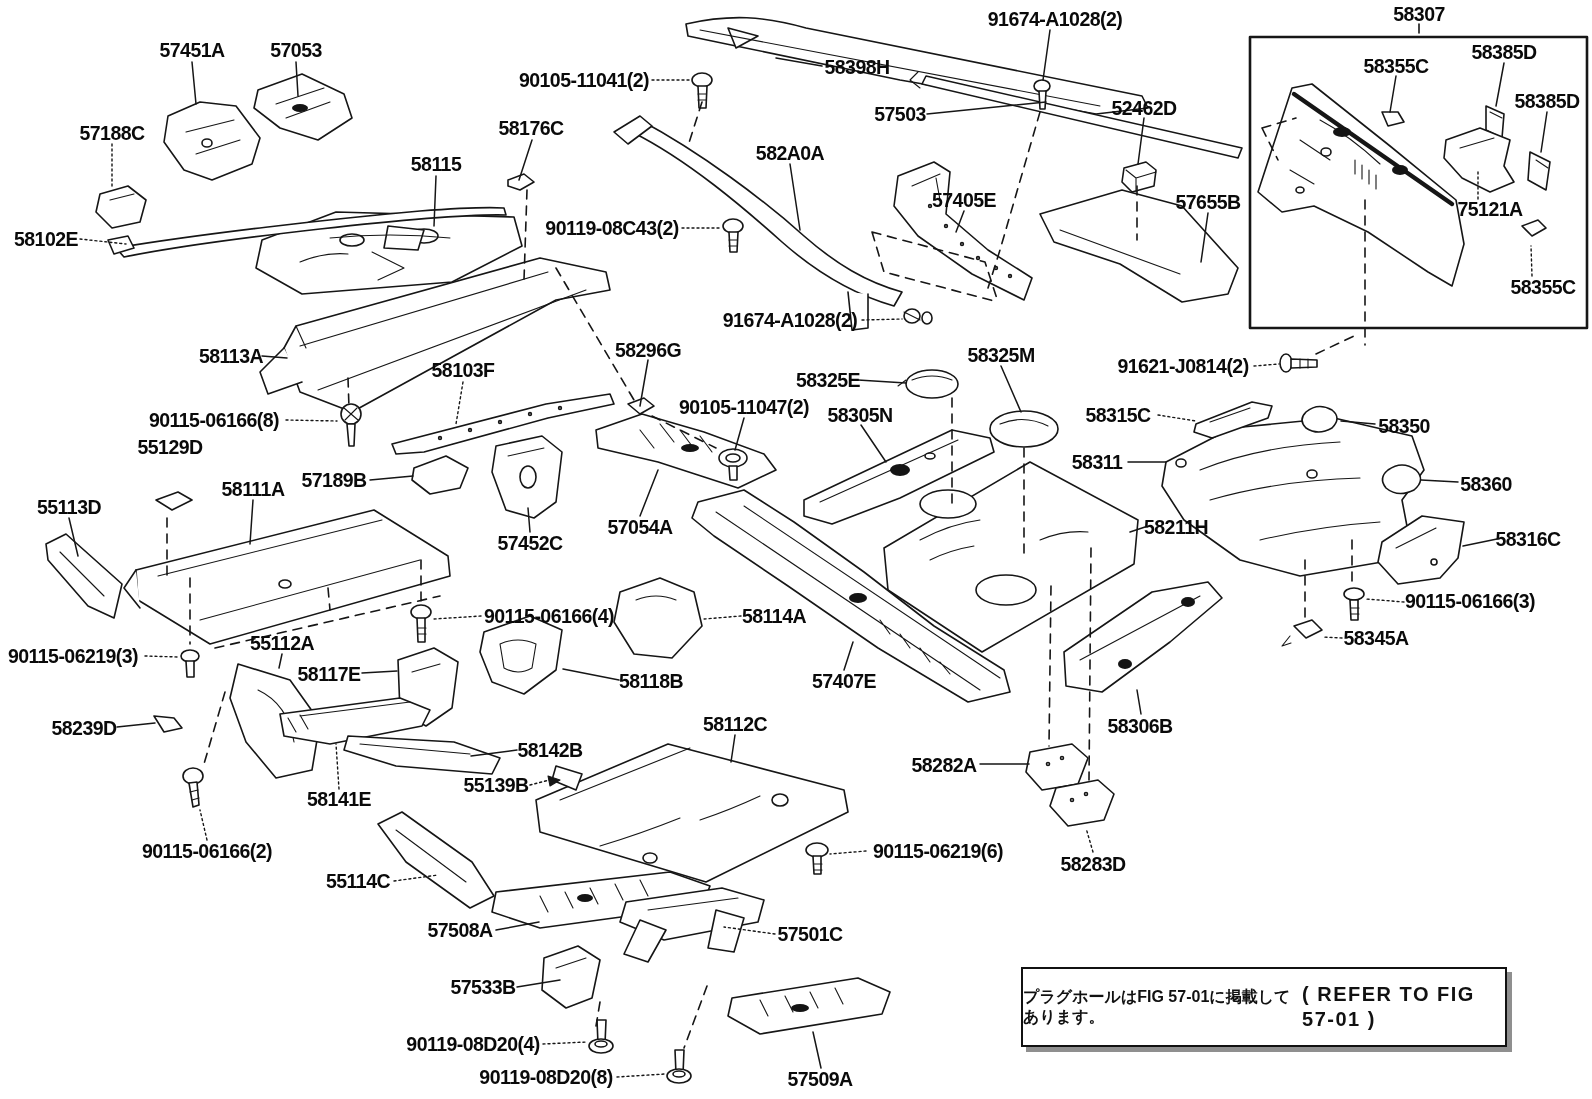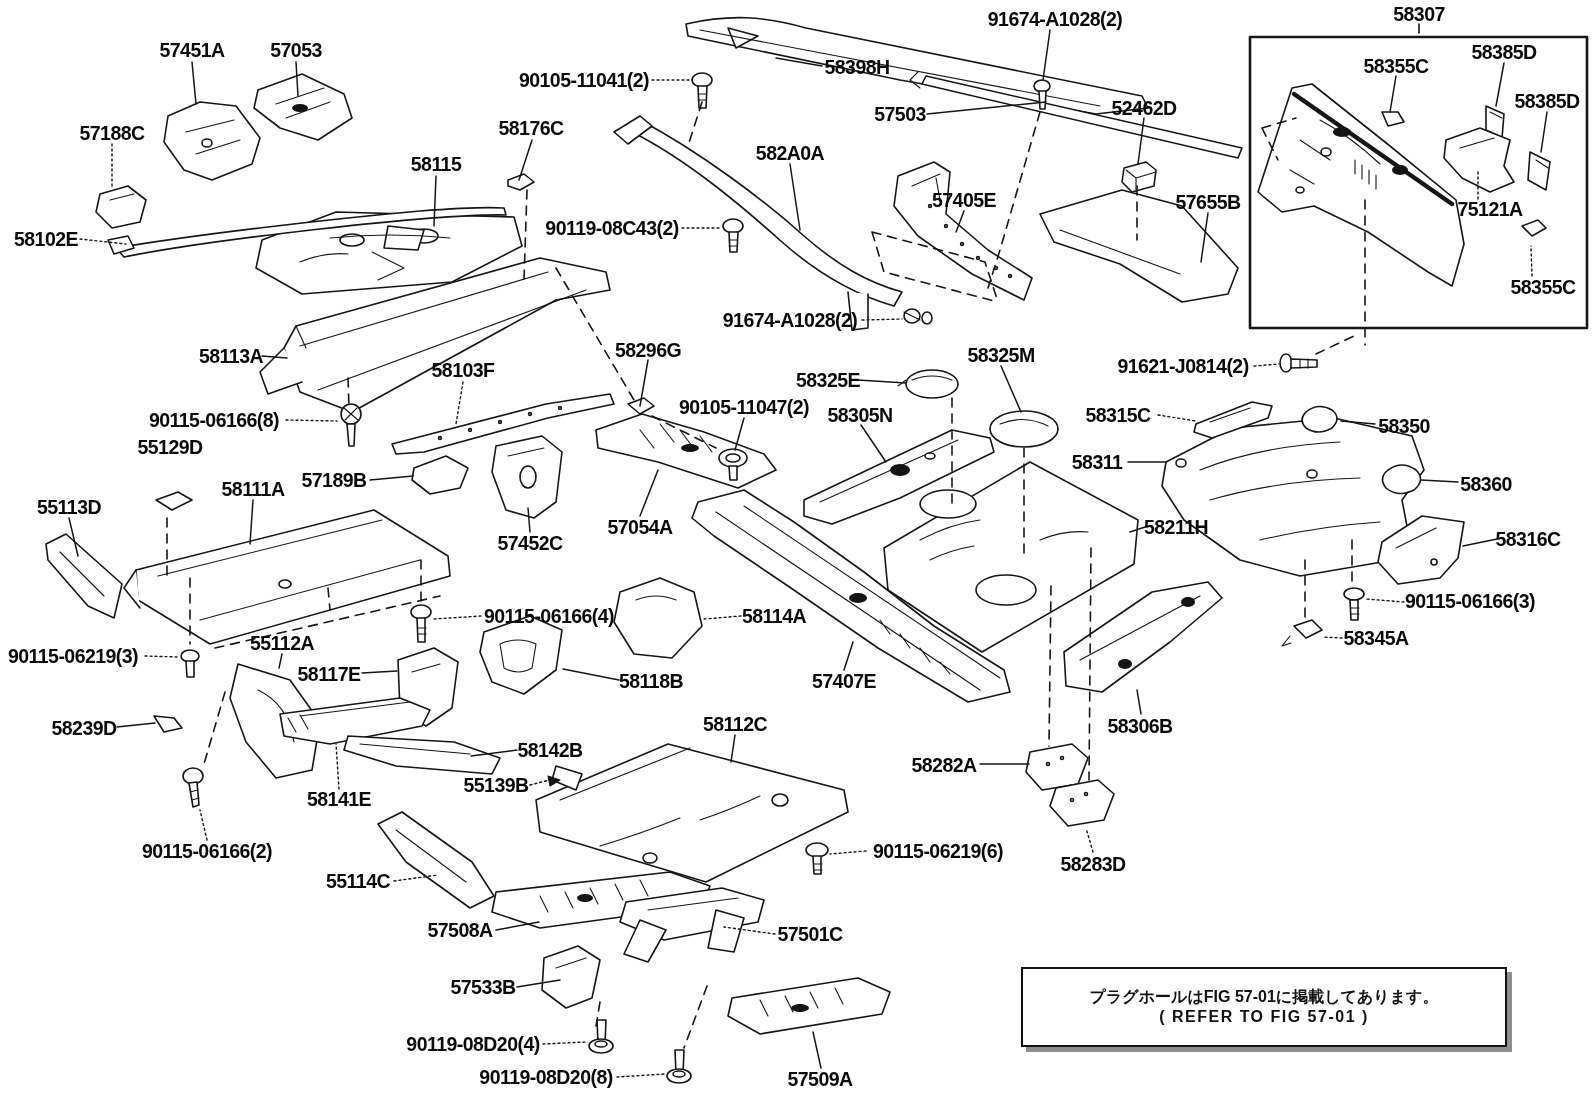--- a/index.html
+++ b/index.html
@@ -10,25 +10,25 @@
   svg.art .thin{stroke-width:1.1;fill:none;}
   svg.art .band{stroke-width:4.5;fill:none;}
   svg.art .dark{fill:#141414;stroke:none;}
   svg.art .lead{fill:none;stroke-width:1.5;}
   svg.art .dot{fill:none;stroke-width:1.4;stroke-dasharray:2 3;}
   svg.art .dash{fill:none;stroke-width:1.6;stroke-dasharray:9 7;}
   svg.art .boxrect{fill:none;stroke-width:2.6;}
   .lbl{position:absolute;transform:translate(-50%,-50%) scaleX(.93);font-weight:700;font-size:21px;
        letter-spacing:-0.6px;color:#0a0a0a;white-space:nowrap;}
   .note-box{position:absolute;left:1021px;top:967px;width:482px;height:76px;background:#fff;
-            border:2.5px solid #111;box-shadow:5px 5px 0 #8f8f8f;display:flex;flex-direction:column;
+            border:2.5px solid #111;box-shadow:5px 5px 0 #8f8f8f;display:flex;flex-direction:row;
             align-items:center;justify-content:center;line-height:1.25;}
   .note-jp{font-size:16px;font-weight:600;color:#111;}
   .note-en{font-size:16px;font-weight:500;color:#111;letter-spacing:.6px;}
-  .note-refer{font-size:16px;font-weight:700;color:#111;letter-spacing:1.5px;}
+  .note-refer{font-size:20px;font-weight:700;color:#111;letter-spacing:1.5px;}
   .figure-code{position:absolute;left:1488px;top:1134px;transform:translate(-50%,-50%);
                font-size:20px;font-weight:700;color:#0a0a0a;letter-spacing:.5px;}
 </style>
 </head>
 <body>
 
 <div class="stage">
 
   <svg class="art" width="1592" height="1099" viewBox="0 0 1592 1099">
 

